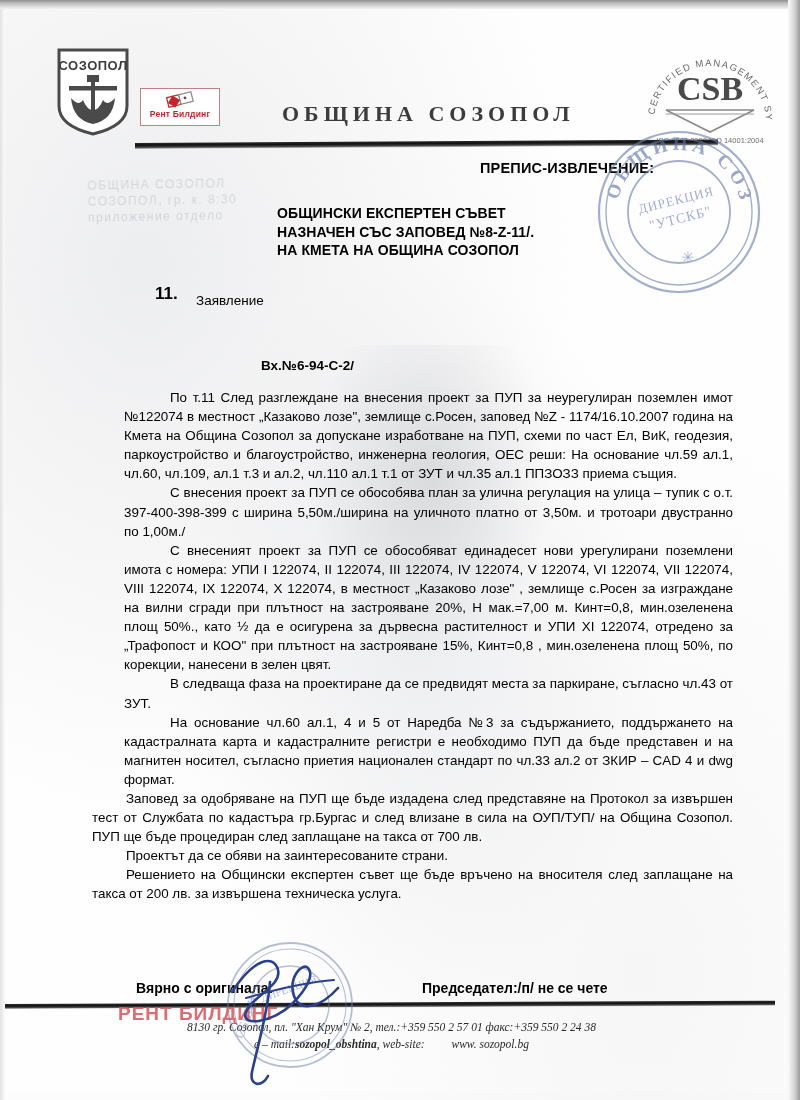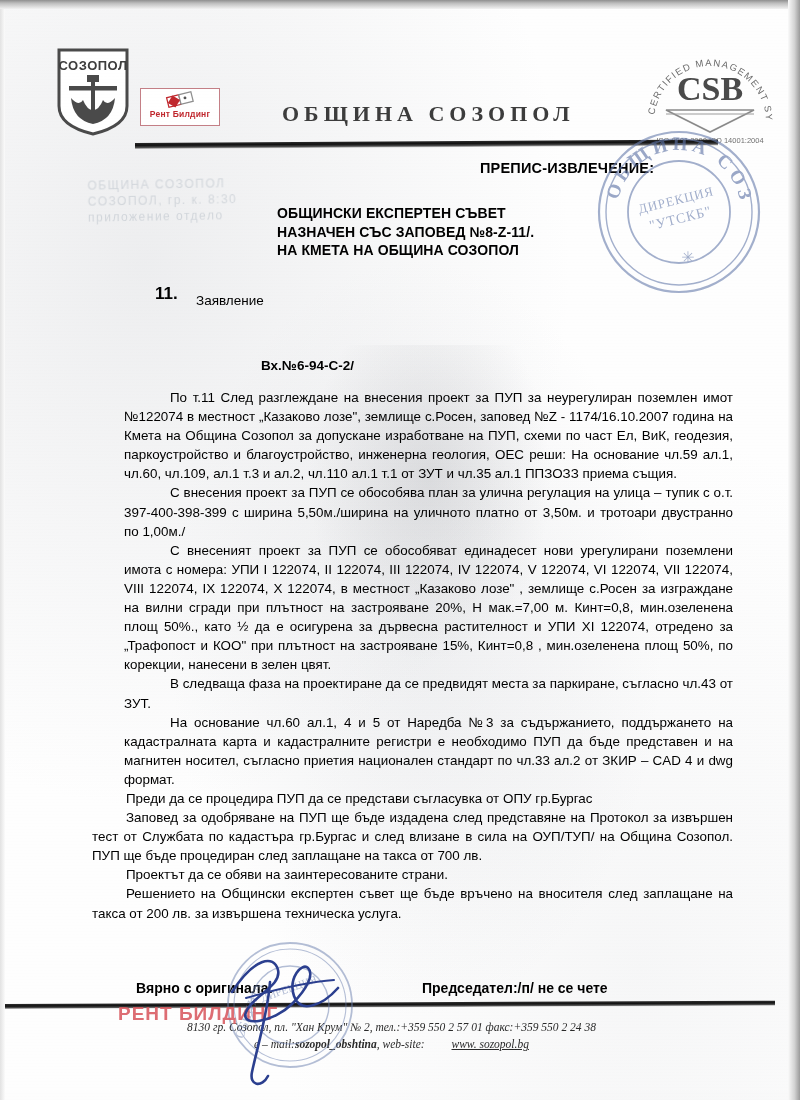--- a/index.html
+++ b/index.html
@@ -166,21 +166,21 @@
     transform:rotate(-0.25deg);transform-origin:left center;
   }
   .footer{
     position:absolute;left:0;top:1019px;width:783px;z-index:12;
     text-align:center;
     font-family:"Liberation Serif", serif;
     font-style:italic;
     font-size:11.5px;line-height:17px;color:#2a2a2a;
   }
   .footer b{font-style:italic;}
-  .footer .u{text-decoration:underline;margin-left:24px;}
+  .footer .u{margin-left:24px;}
   .noise{
     position:absolute;inset:0;z-index:30;pointer-events:none;
     opacity:.30;
     background-image:
       repeating-linear-gradient(0deg, rgba(0,0,0,.025) 0px, rgba(0,0,0,0) 1px, rgba(0,0,0,0) 3px);
   }
 </style>
 </head>
 <body>
 
@@ -289,21 +289,20 @@
     <div class="item-no">11.</div>
     <div class="item-title">Заявление</div>
     <div class="vhod">Вх.№6-94-С-2/</div>
 
     <div class="body-block">
       <p class="ind2">По т.11 След разглеждане на внесения проект за ПУП за неурегулиран поземлен имот №122074 в местност „Казаково лозе", землище с.Росен, заповед №Z - 1174/16.10.2007 година на  Кмета на Община Созопол за допускане изработване на ПУП, схеми по част Ел, ВиК, геодезия, паркоустройство и благоустройство, инженерна геология, ОЕС реши: На основание чл.59 ал.1, чл.60, чл.109, ал.1 т.3 и ал.2, чл.110 ал.1 т.1 от ЗУТ и чл.35 ал.1 ППЗОЗЗ приема същия.</p>
       <p class="ind2">С внесения проект за ПУП се обособява план за улична регулация на улица – тупик с о.т. 397-400-398-399 с ширина 5,50м./ширина на уличното платно от 3,50м. и тротоари двустранно по 1,00м./</p>
       <p class="ind2">С внесеният проект за ПУП се обособяват единадесет нови урегулирани поземлени имота с номера: УПИ I 122074, II 122074,  III 122074, IV 122074, V 122074, VI 122074, VII 122074, VIII 122074, IX 122074, X 122074, в местност „Казаково лозе" , землище с.Росен за изграждане на вилни сгради  при плътност на застрояване 20%, Н мак.=7,00 м. Кинт=0,8, мин.озеленена площ 50%., като ½ да е осигурена за дървесна растителност  и УПИ XI 122074, отредено за „Трафопост и КОО" при плътност на застрояване 15%, Кинт=0,8 , мин.озеленена площ 50%, по корекции, нанесени в зелен цвят.</p>
       <p class="ind2">В следваща фаза на проектиране да се предвидят места за паркиране, съгласно чл.43 от ЗУТ.</p>
       <p class="ind2">На основание чл.60 ал.1, 4 и 5 от Наредба №3 за съдържанието, поддържането на кадастралната карта и кадастралните регистри е необходимо ПУП да бъде представен и на магнитен носител, съгласно приетия национален стандарт по чл.33 ал.2 от ЗКИР – CAD 4 и dwg формат.</p>
-      <p class="ind">Преди да се процедира ПУП да се представи съгласувка от ОПУ гр.Бургас</p>
       <p class="ind">Заповед за одобряване на ПУП ще бъде издадена след представяне на Протокол за извършен тест от Службата по кадастъра гр.Бургас и след влизане в сила на ОУП/ТУП/ на Община Созопол. ПУП ще бъде  процедиран  след заплащане на такса от 700 лв.</p>
       <p class="ind">Проектът  да се обяви на заинтересованите страни.</p>
       <p class="ind">Решението на Общински експертен съвет ще бъде връчено на вносителя след заплащане на такса от 200 лв. за извършена техническа услуга.</p>
     </div>
 
     <div class="sig-row">
       <div class="sig-left">Вярно с оригинала:</div>
       <div class="sig-right">Председател:/п/ не се чете</div>
     </div>
   </div>

